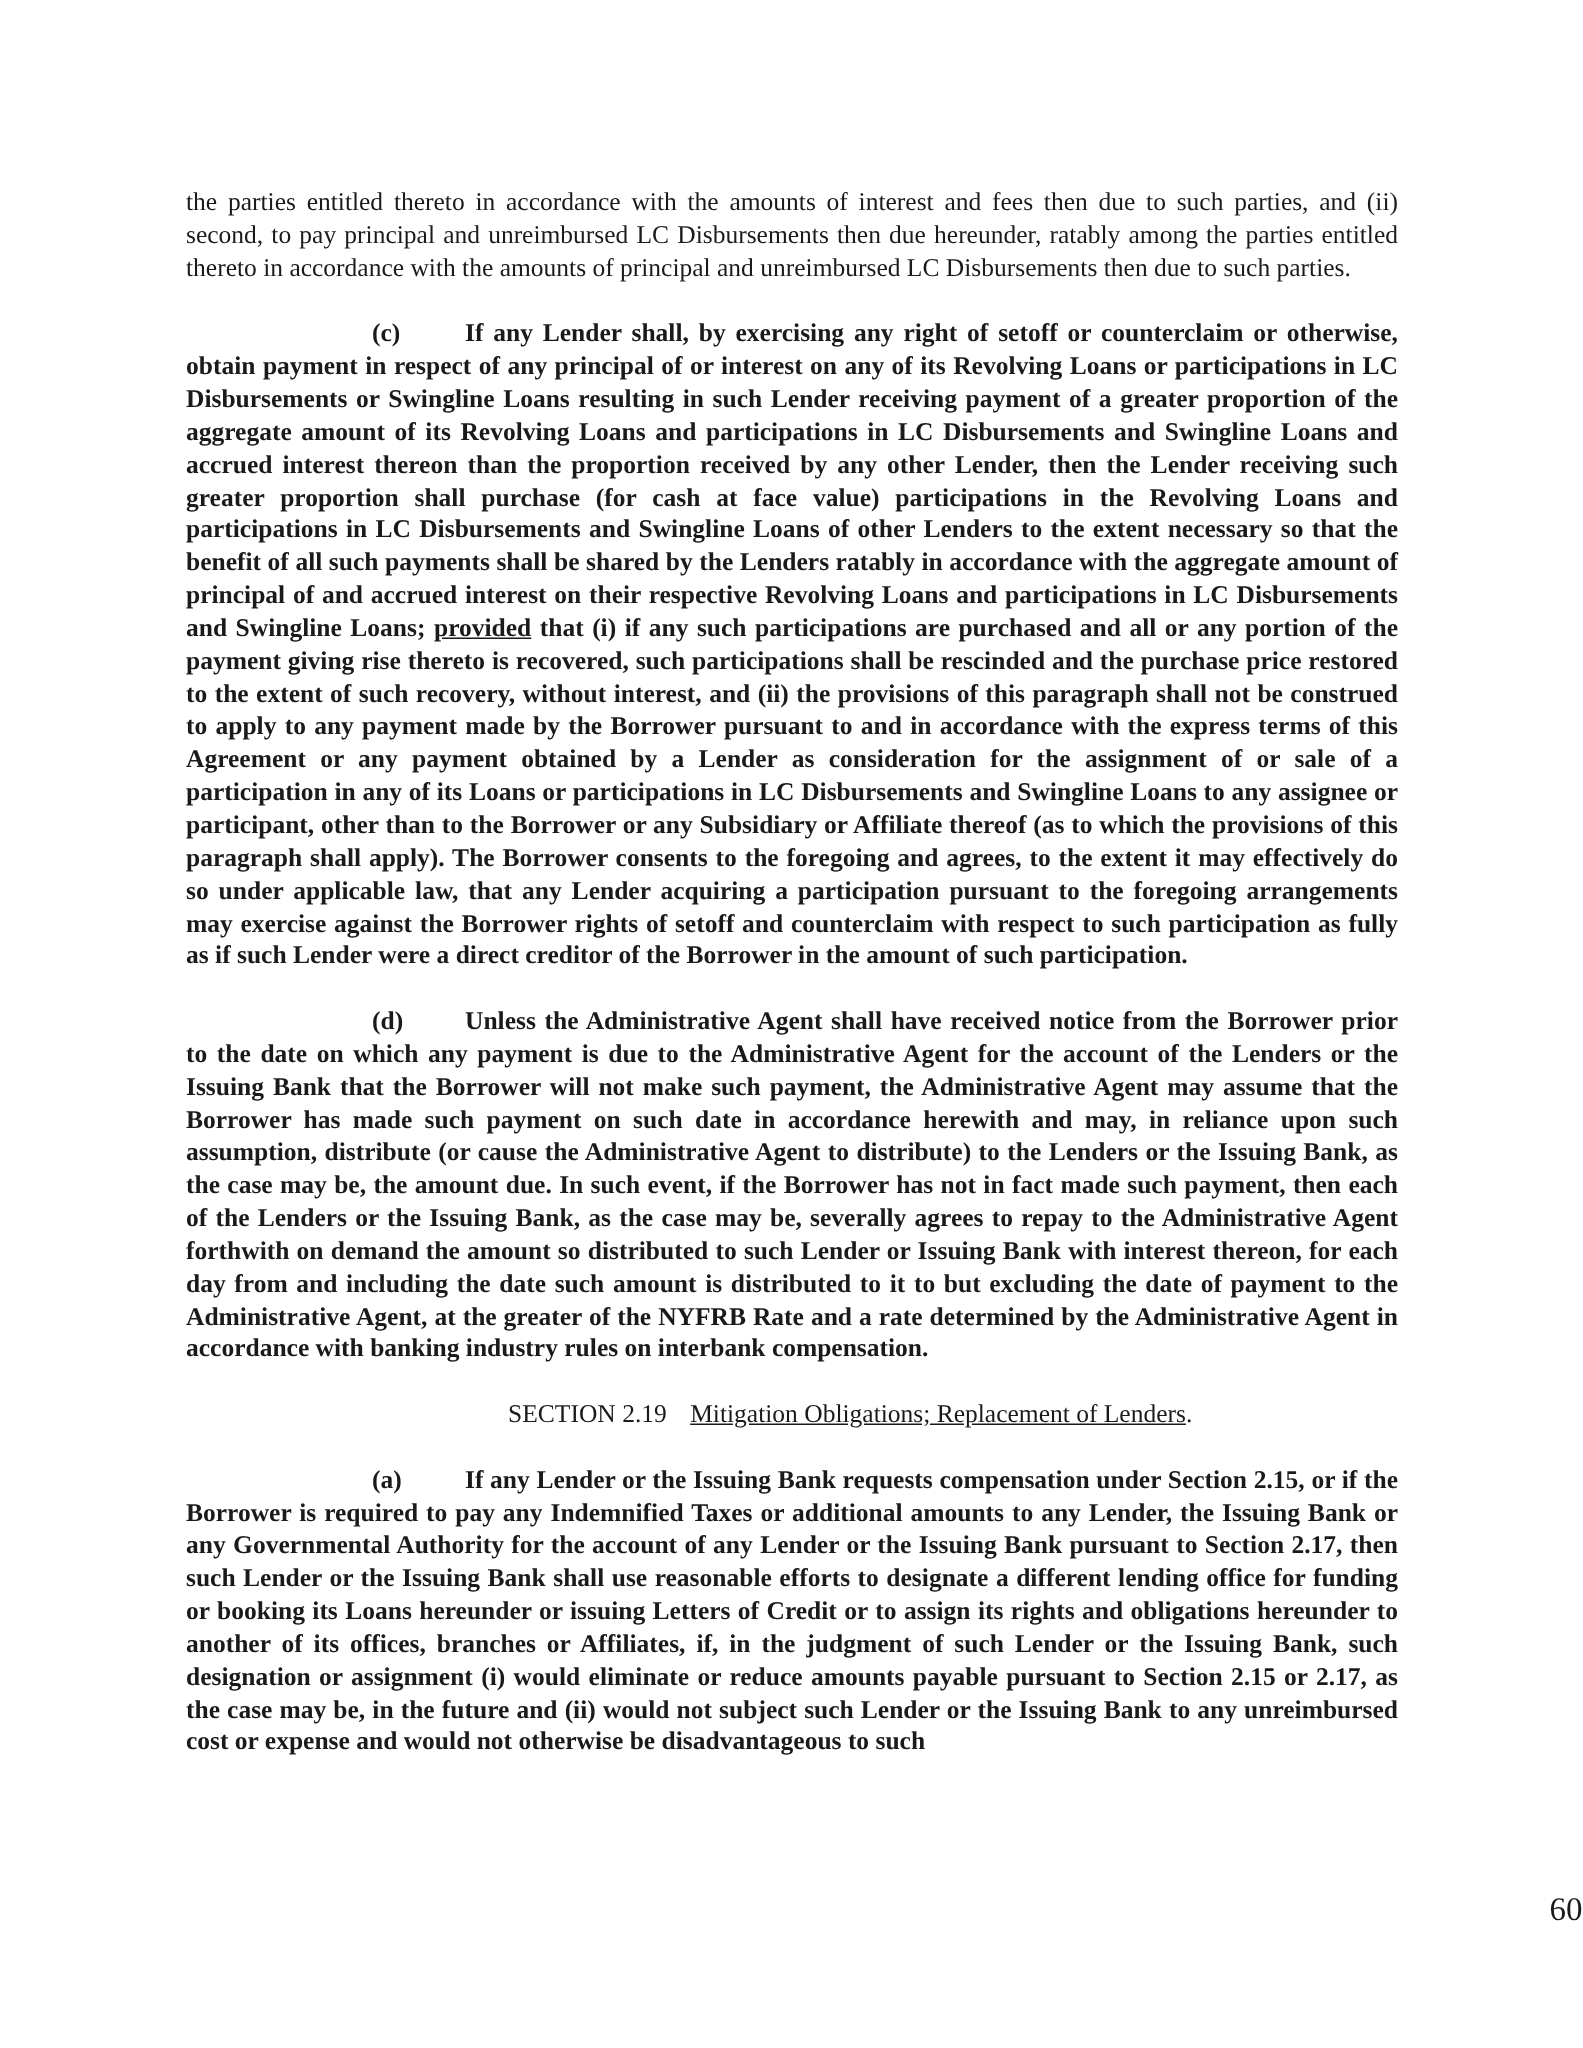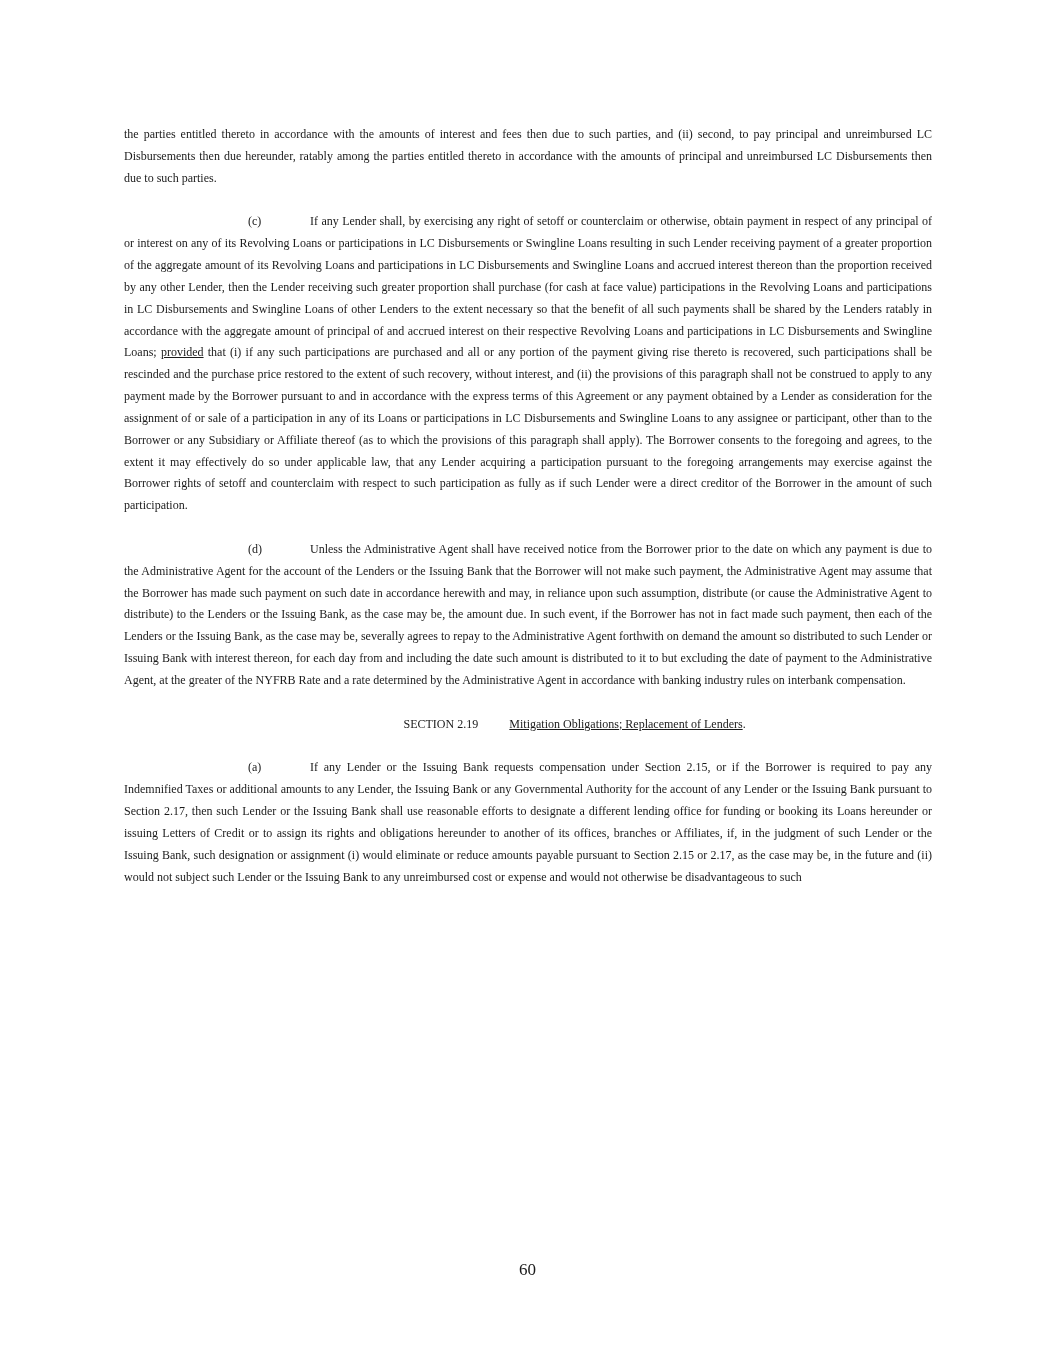--- a/index.html
+++ b/index.html
@@ -1,30 +1,30 @@
 <!DOCTYPE html>
 <html><head>
 <meta charset="utf-8">
 <style>
   html, body { margin: 0; padding: 0; background: #ffffff; }
   body { width: 1055px; height: 1365px; position: relative; overflow: hidden; }
   .page {
     position: absolute; left: 124px; top: 124px; width: 808px;
-    font-family: "Liberation Serif", serif; font-size: 12px; line-height: 21.85px;
+    font-family: "Liberation Serif", serif; font-size: 17px; line-height: 21.85px;
     color: #1a1a1a; text-align: justify;
   }
   .para { margin: 0 0 21.8px 0; }
-  .indent { text-indent: 124px; }
+  .indent { text-indent: 124px; font-weight: bold; }
   .label { display: inline-block; width: 62px; text-indent: 0; }
   .section-heading { margin: 0 0 21.8px 0; padding-left: 62px; text-align: center; }
   .sec-num { display: inline-block; width: 137px; }
   .u { text-decoration: underline; }
   .page-number {
-    position: absolute; left: 0; width: 1055px; top: 1260px; text-align: center;
-    font-family: "Liberation Serif", serif; font-size: 17px; color: #1a1a1a;
+    position: absolute; left: 0; width: 1055px; top: 1260px; text-align: right;
+    font-family: "Liberation Serif", serif; font-size: 22px; color: #1a1a1a;
   }
 </style>
 </head>
 <body>
 
 <div class="page">
   <p class="para">the parties entitled thereto in accordance with the amounts of interest and fees then due to such parties, and (ii) second, to pay principal and unreimbursed LC Disbursements then due hereunder, ratably among the parties entitled thereto in accordance with the amounts of principal and unreimbursed LC Disbursements then due to such parties.</p>
 
   <p class="para indent"><span class="label">(c)</span><span>If any Lender shall, by exercising any right of setoff or counterclaim or otherwise, obtain payment in respect of any principal of or interest on any of its Revolving Loans or participations in LC Disbursements or Swingline Loans resulting in such Lender receiving payment of a greater proportion of the aggregate amount of its Revolving Loans and participations in LC Disbursements and Swingline Loans and accrued interest thereon than the proportion received by any other Lender, then the Lender receiving such greater proportion shall purchase (for cash at face value) participations in the Revolving Loans and participations in LC Disbursements and Swingline Loans of other Lenders to the extent necessary so that the benefit of all such payments shall be shared by the Lenders ratably in accordance with the aggregate amount of principal of and accrued interest on their respective Revolving Loans and participations in LC Disbursements and Swingline Loans; </span><span class="u">provided</span><span> that (i) if any such participations are purchased and all or any portion of the payment giving rise thereto is recovered, such participations shall be rescinded and the purchase price restored to the extent of such recovery, without interest, and (ii) the provisions of this paragraph shall not be construed to apply to any payment made by the Borrower pursuant to and in accordance with the express terms of this Agreement or any payment obtained by a Lender as consideration for the assignment of or sale of a participation in any of its Loans or participations in LC Disbursements and Swingline Loans to any assignee or participant, other than to the Borrower or any Subsidiary or Affiliate thereof (as to which the provisions of this paragraph shall apply).  The Borrower consents to the foregoing and agrees, to the extent it may effectively do so under applicable law, that any Lender acquiring a participation pursuant to the foregoing arrangements may exercise against the Borrower rights of setoff and counterclaim with respect to such participation as fully as if such Lender were a direct creditor of the Borrower in the amount of such participation.</span></p>
 

